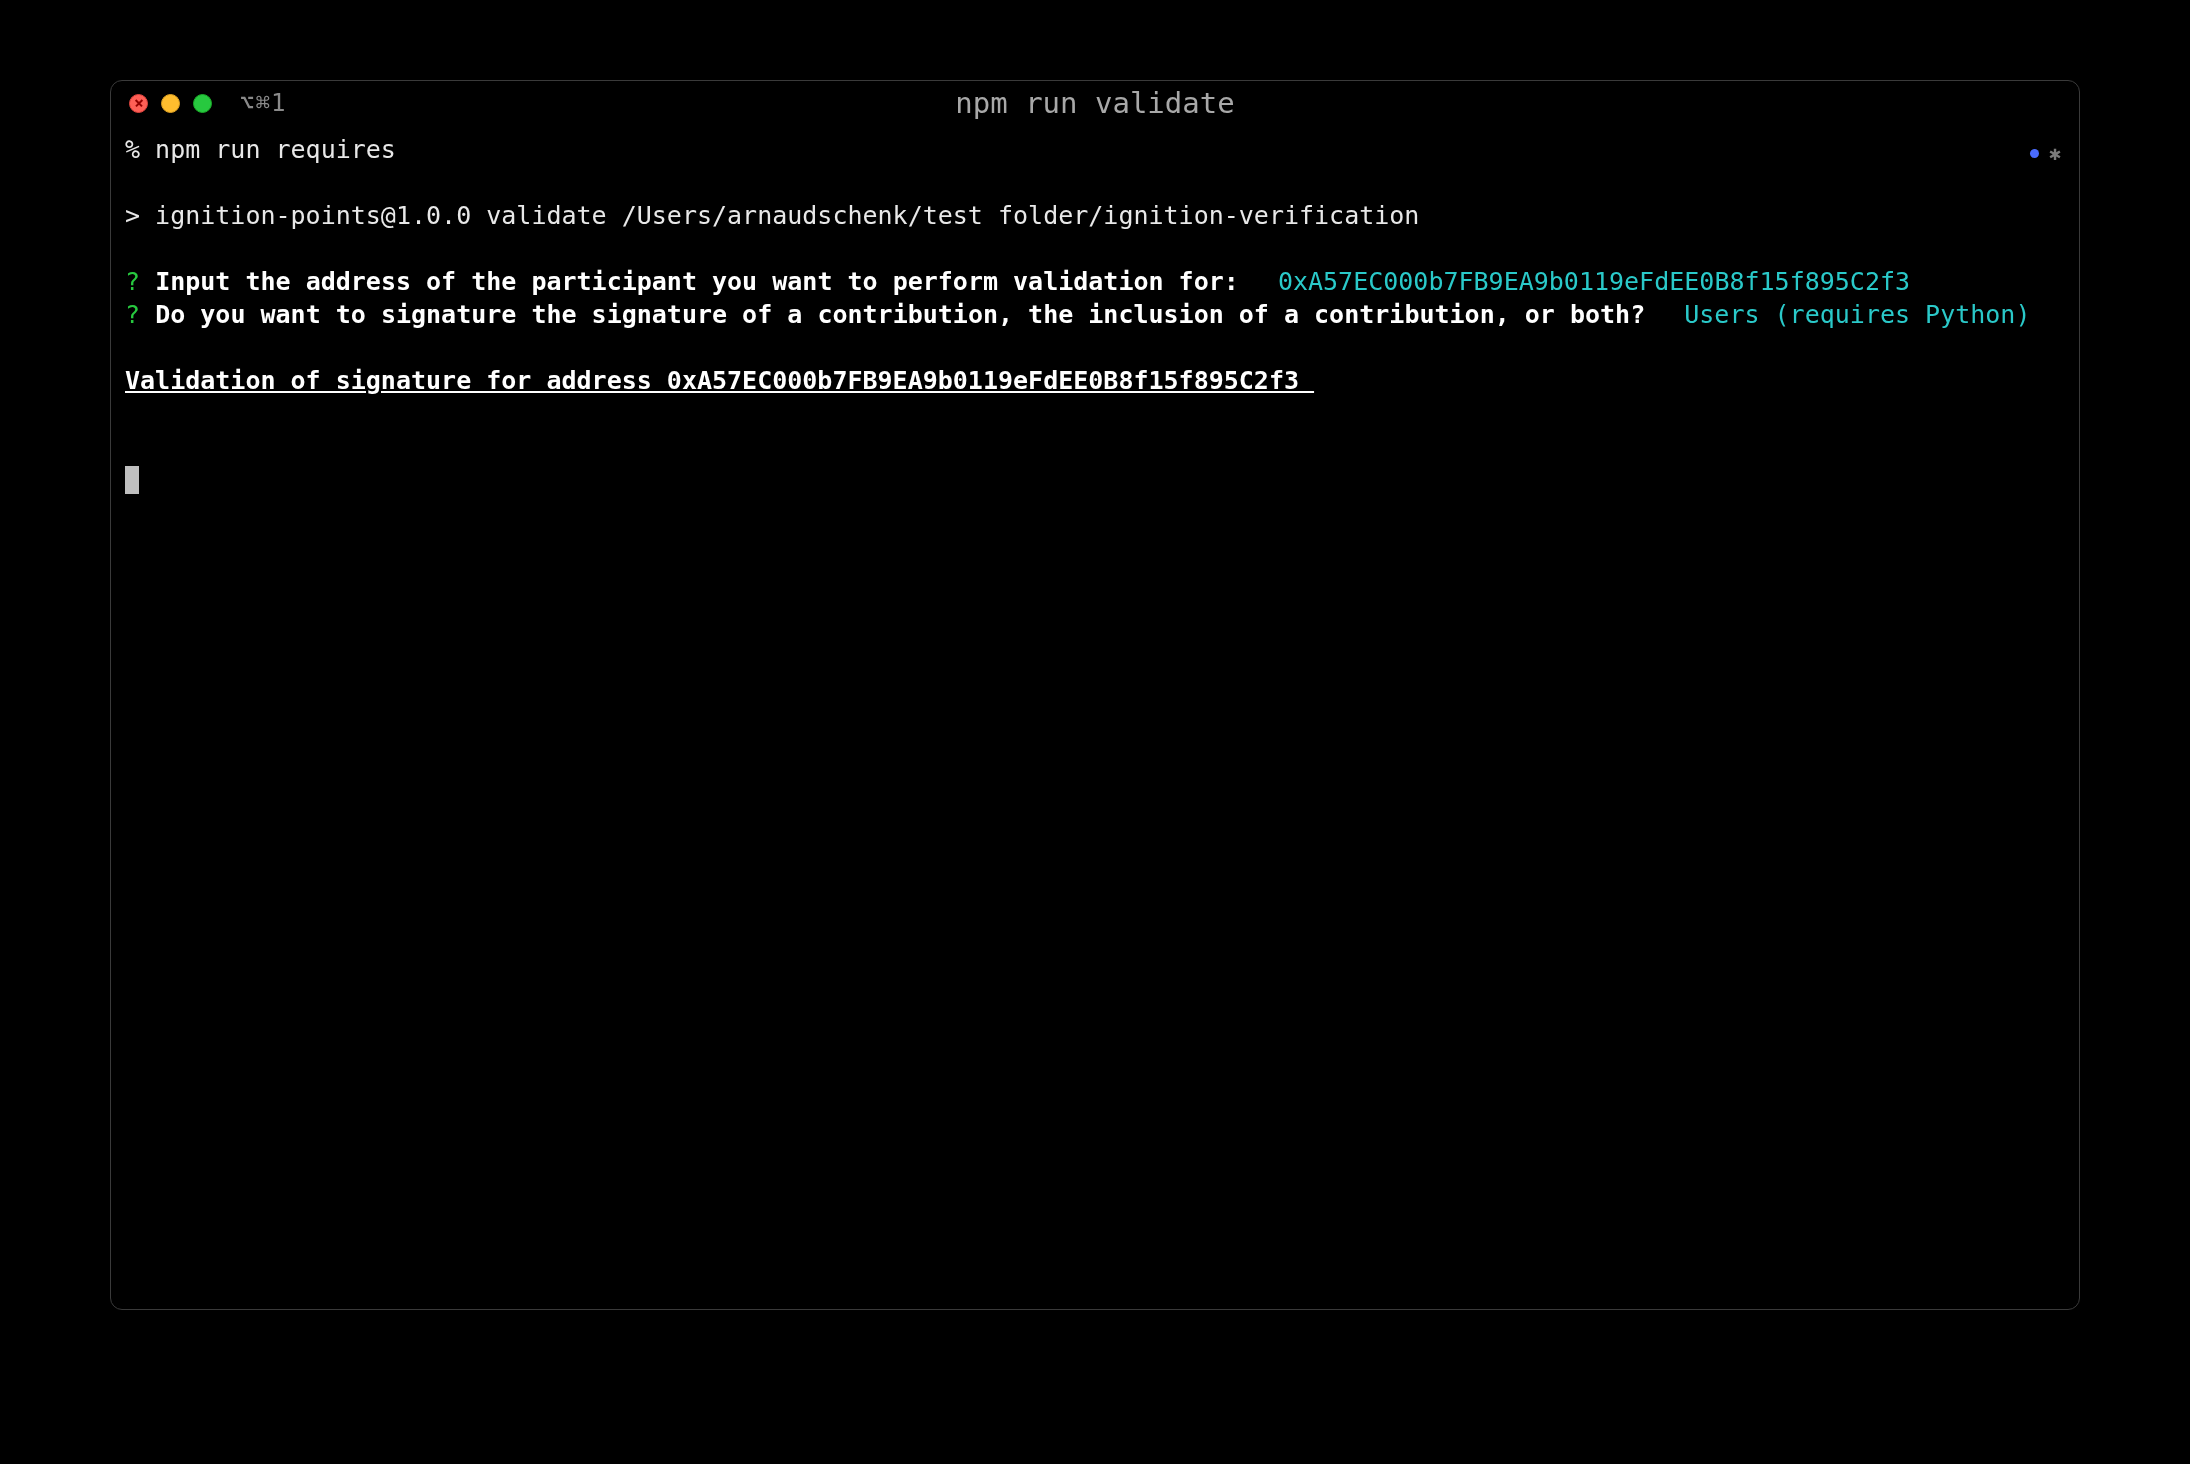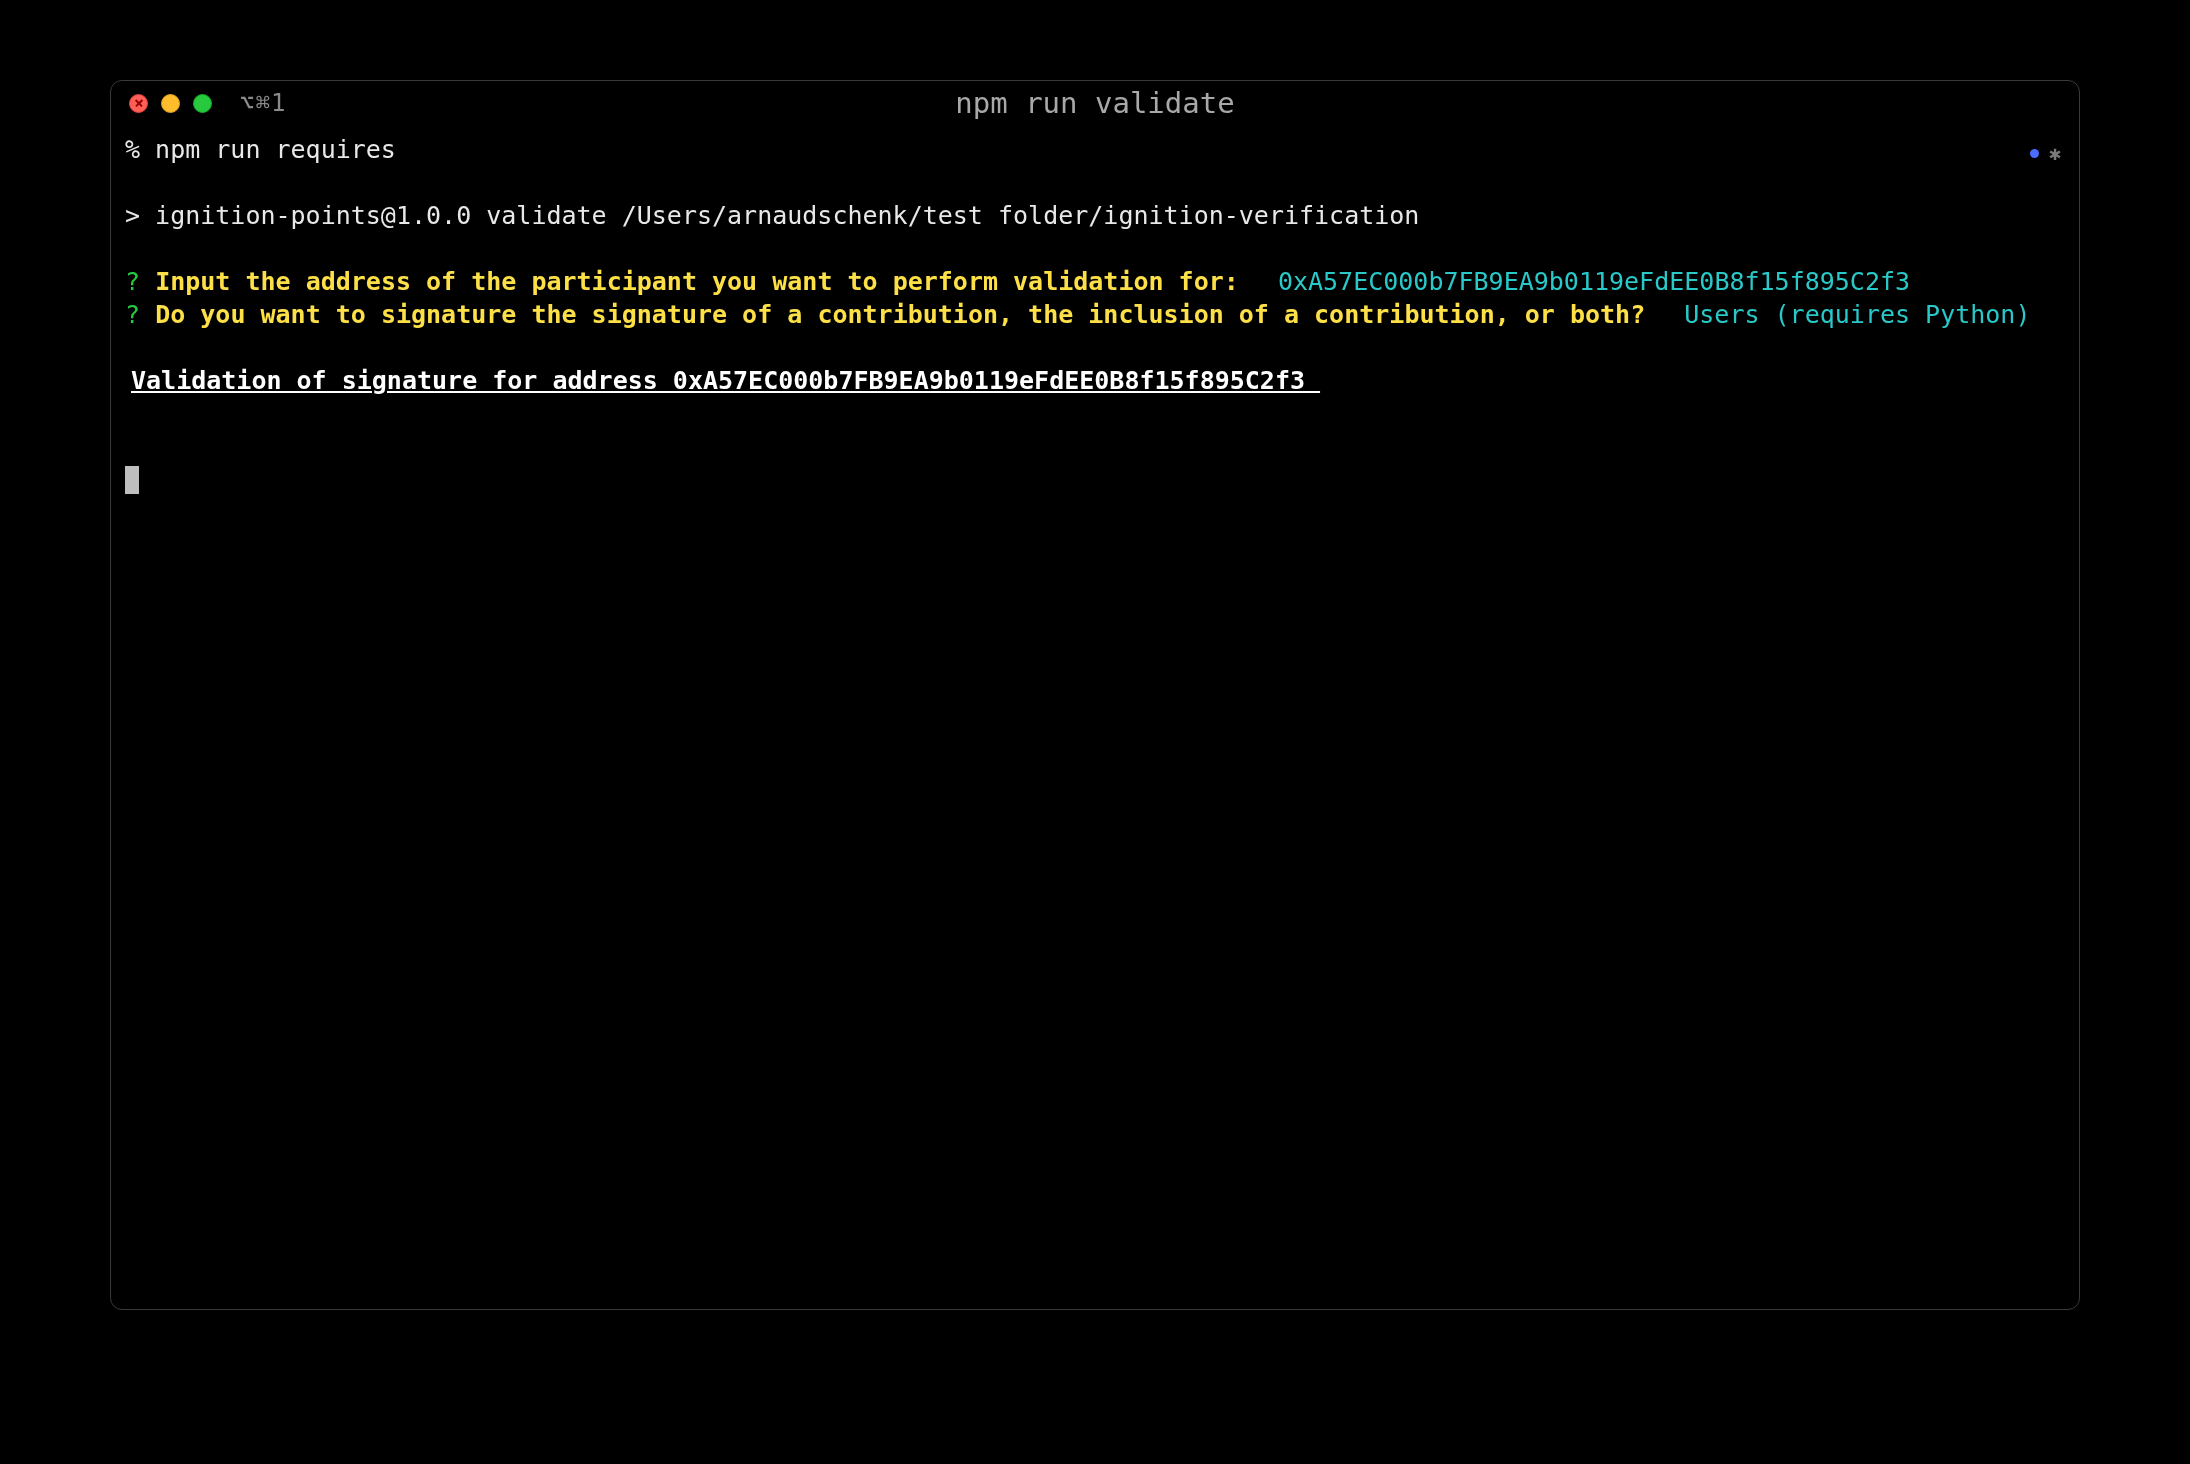--- a/index.html
+++ b/index.html
@@ -84,38 +84,37 @@
       color: #e8e8e8;
       font-size: 25px;
       line-height: 33px;
       position: relative;
     }
     .line {
       white-space: pre;
     }
     .bold {
       font-weight: 700;
-      color: #fde047;
+      color: #ffffff;
     }
     .green {
       color: #27c93f;
     }
     .cyan {
       color: #2ac9c9;
       margin-left: 24px;
     }
     .space {
       height: 33px;
     }
     .underline-heading {
       font-weight: 700;
       text-decoration: underline;
       color: #ffffff;
       display: inline-block;
-      margin-left: 6px;
     }
     .cursor {
       display: inline-block;
       width: 14px;
       height: 28px;
       background: #bfbfbf;
       vertical-align: text-bottom;
       margin-top: 3px;
     }
     .status-icons {

